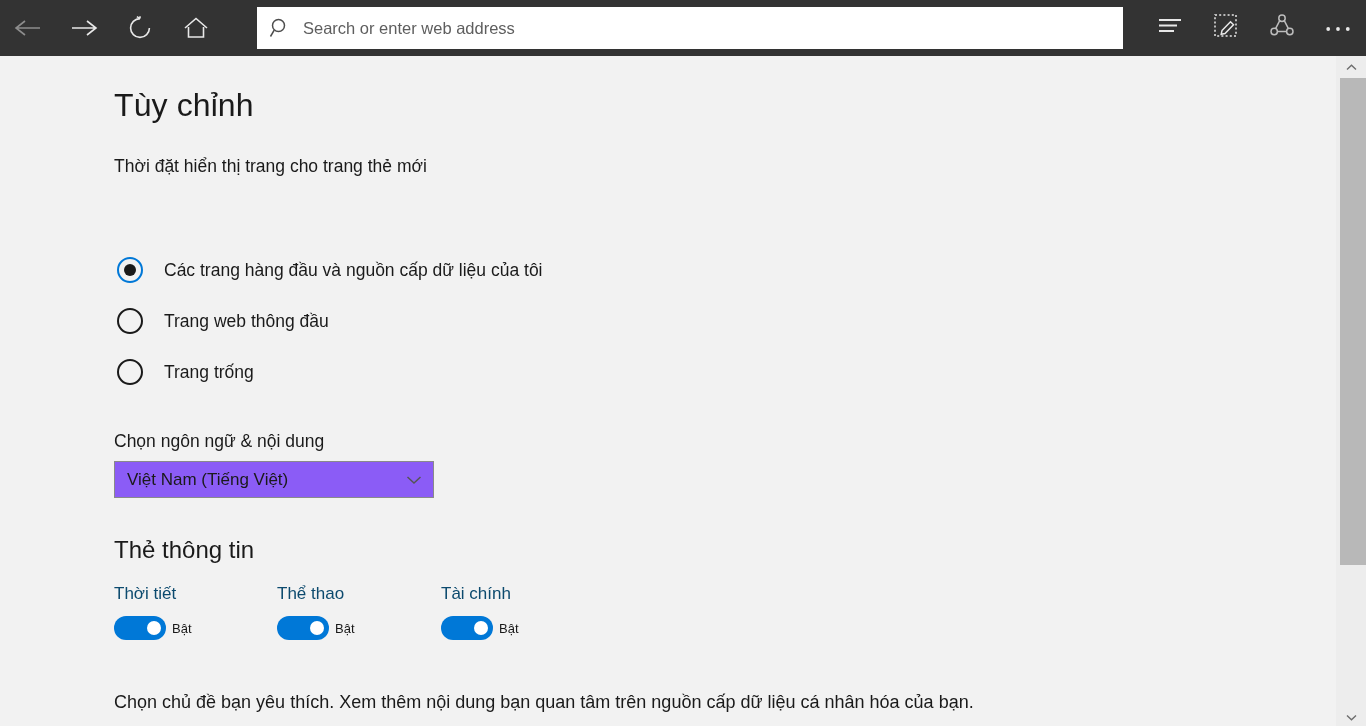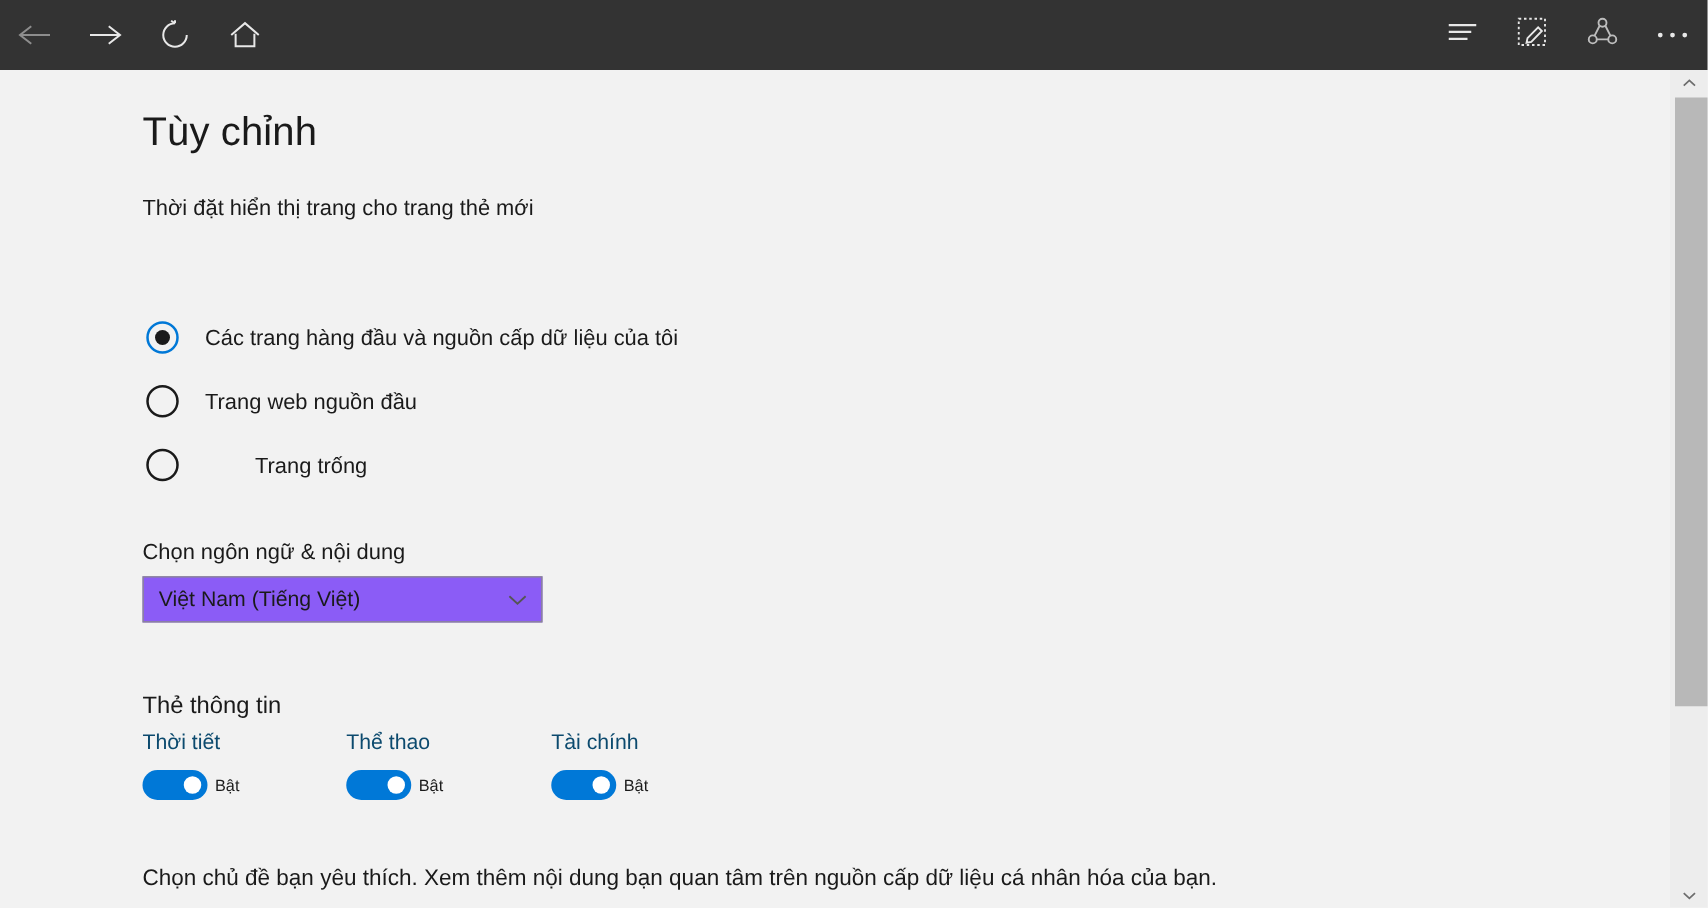--- a/index.html
+++ b/index.html
@@ -158,22 +158,22 @@
   }
   .dropdown-value {
     font-size: 17px;
     color: #1a1a1a;
     white-space: nowrap;
   }
   .chevron { flex: 0 0 auto; display: flex; }
 
   
   #info-cards-label {
-    top: 498px;
-    font-size: 19px;
+    top: 480px;
+    font-size: 24px;
   }
   .toggle-group {
     position: absolute;
     top: 528px;
     display: block;
   }
   .toggle-title {
     font-size: 17px;
     color: #0c4a6e;
     white-space: nowrap;
@@ -272,20 +272,29 @@
 
   <div class="nav-btn">
     <span>
       <svg width="26" height="24" viewBox="0 0 26 24">
         <path d="M2 12 L13 2.5 L24 12" fill="none" stroke="#e8e8e8" stroke-width="1.6"></path>
         <path d="M5.5 11 L5.5 21 L20.5 21 L20.5 11" fill="none" stroke="#e8e8e8" stroke-width="1.6"></path>
       </svg>
     </span>
   </div>
 
+  <div class="addressbar">
+    <span class="addr-search-icon">
+      <svg width="22" height="22" viewBox="0 0 22 22">
+        <circle cx="9.5" cy="8.5" r="6" fill="none" stroke="#4d4d4d" stroke-width="1.5"></circle>
+        <path d="M5.2 13.2 L1.5 19.5" fill="none" stroke="#4d4d4d" stroke-width="1.5"></path>
+      </svg>
+    </span>
+    <input class="addr-input" type="text" placeholder="Search or enter web address" style="">
+  </div>
 
   <div class="right-tools">
 
     <div class="tool-btn">
       <span>
         <svg width="26" height="20" viewBox="0 0 26 20">
           <path d="M2 4 H24 M2 9.5 H20 M2 15 H17" fill="none" stroke="#e8e8e8" stroke-width="1.8"></path>
         </svg>
       </span>
     </div>
@@ -330,24 +339,24 @@
 
     <div class="section-label" id="start-page-label">Thời đặt hiển thị trang cho trang thẻ mới</div>
 
     <div class="radio-row" style="top:200px;">
       <span class="radio-mark checked"></span>
       <span class="radio-label">Các trang hàng đầu và nguồn cấp dữ liệu của tôi</span>
     </div>
 
     <div class="radio-row" style="top:251px;">
       <span class="radio-mark"></span>
-      <span class="radio-label">Trang web nguồn đầu</span>
-    </div>
-
-    <div class="radio-row" style="top:302px;gap:40px;">
+      <span class="radio-label">Trang web thông đầu</span>
+    </div>
+
+    <div class="radio-row" style="top:302px;">
       <span class="radio-mark"></span>
       <span class="radio-label">Trang trống</span>
     </div>
 
     <div class="section-label" id="lang-label">Chọn ngôn ngữ &amp; nội dung</div>
 
     <div class="dropdown">
       <span class="dropdown-value">Việt Nam (Tiếng Việt)</span>
       <span class="chevron">
         <svg width="16" height="10" viewBox="0 0 16 10">

